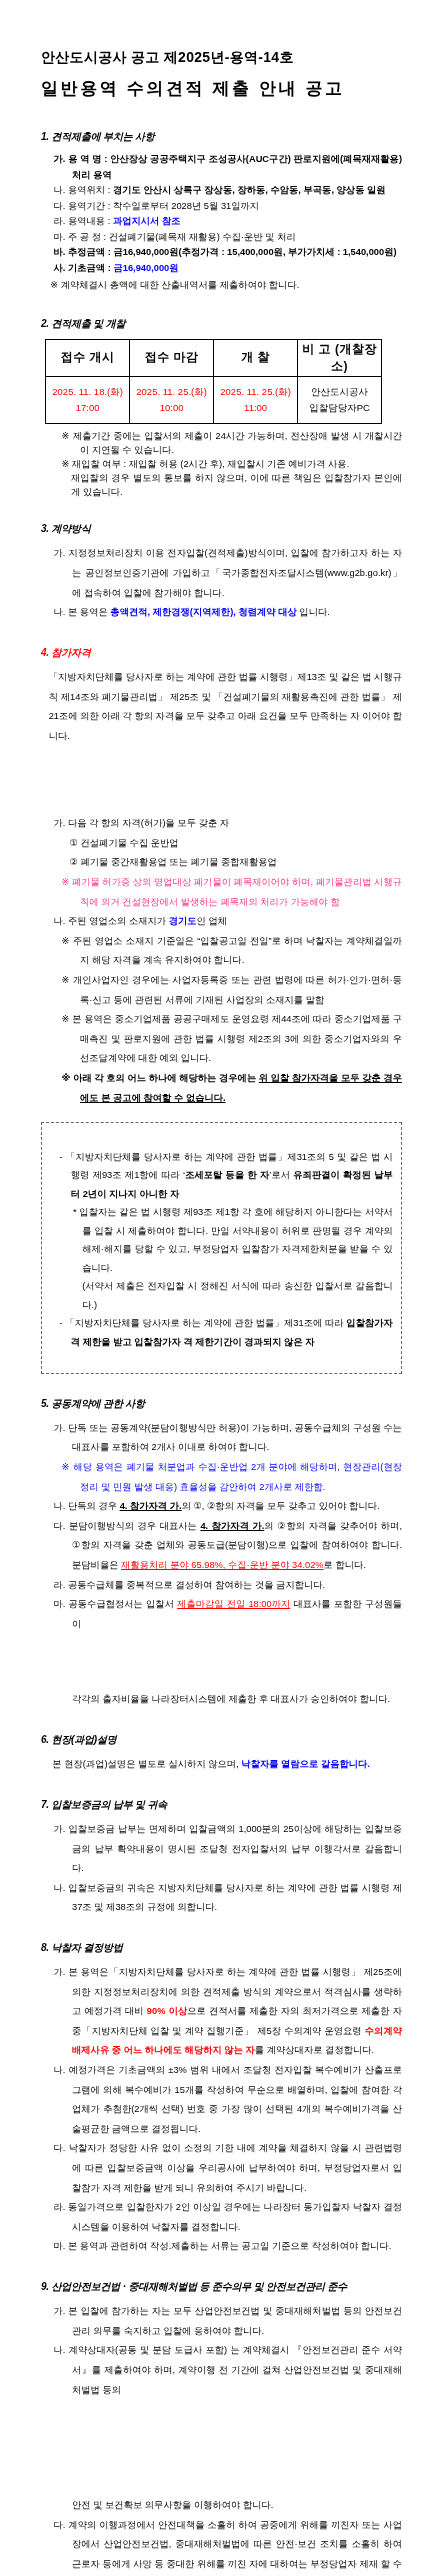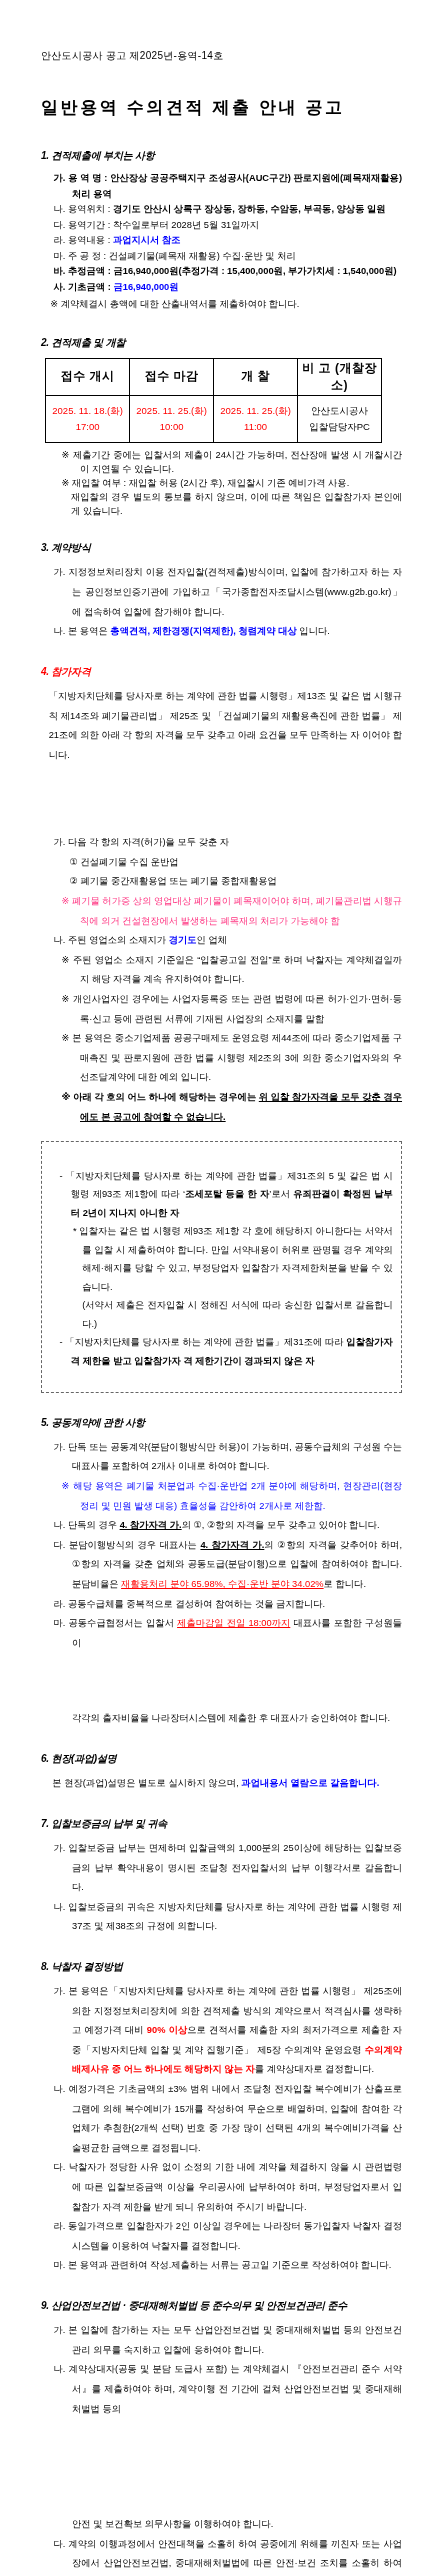--- a/index.html
+++ b/index.html
@@ -2,21 +2,21 @@
 <html style="font-size:8.2px"><head>
 <meta charset="utf-8">
 <style>
   html,body{margin:0;padding:0;}
   body{
     width:426px;height:3011px;background:#ffffff;color:#000;
     font-family:"Liberation Sans","DejaVu Sans",sans-serif;
     -webkit-font-smoothing:antialiased;overflow:hidden;
   }
   .page{padding:49px 24px 0 41px;width:361px;}
-  .doc-ref{font-size:10px;letter-spacing:0.3px;margin-bottom:33px;}
+  .doc-ref{font-size:14px;letter-spacing:0.3px;margin-bottom:10px;font-weight:bold;}
   .doc-title{font-size:17px;font-weight:bold;text-align:left;letter-spacing:2.6px;margin-bottom:30px;}
   .sec-title{font-size:10px;font-weight:bold;margin:23px 0 8.2px 0;letter-spacing:-0.2px;font-style:italic;}
   .sec-title.red{color:#ff0000;}
   .p{font-size:9.3px;line-height:15.5px;text-align:justify;}
   .body38 .p{line-height:19.6px;}
   .lvl1{padding-left:31px;text-indent:-18.5px;}
   .lvl1n{padding-left:7.7px;text-indent:0;}
   .lvl2{padding-left:39px;text-indent:-18.5px;}
   .lvl3{padding-left:43px;text-indent:-14.4px;}
   .cont{padding-left:31px;text-indent:0;}
@@ -132,21 +132,21 @@
     <div class="p lvl1"><span>나. 단독의 경우 </span><span class="b u">4. 참가자격 가.</span><span>의 ①, ②항의 자격을 모두 갖추고 있어야 합니다.</span></div>
     <div class="p lvl1"><span>다. 분담이행방식의 경우 대표사는 </span><span class="b u">4. 참가자격 가.</span><span>의 ②항의 자격을 갖추어야 하며, ①항의 자격을 갖춘 업체와 공동도급(분담이행)으로 입찰에 참여하여야 합니다.분담비율은 </span><span class="red u">재활용처리 분야 65.98%, 수집·운반 분야 34.02%</span><span>로 합니다.</span></div>
     <div class="p lvl1">라. 공동수급체를 중복적으로 결성하여 참여하는 것을 금지합니다.</div>
     <div class="p lvl1"><span>마. 공동수급협정서는 입찰서 </span><span class="red u">제출마감일 전일 18:00까지</span><span> 대표사를 포함한 구성원들이</span></div>
     <div class="gap" style="height:56px;"></div>
     <div class="p cont">각각의 출자비율을 나라장터시스템에 제출한 후 대표사가 승인하여야 합니다.</div>
   </section>
 
   <section class="body38">
     <div class="sec-title">6. 현장(과업)설명</div>
-    <div class="p" style="padding-left:11.3px;"><span>본 현장(과업)설명은 별도로 실시하지 않으며, </span><span class="blue b">과업내용서 열람으로 갈음합니다.</span></div>
+    <div class="p" style="padding-left:11.3px;"><span>본 현장(과업)설명은 별도로 실시하지 않으며, </span><span class="blue b">낙찰자를 열람으로 갈음합니다.</span></div>
   </section>
 
   <section class="body38">
     <div class="sec-title">7. 입찰보증금의 납부 및 귀속</div>
     <div class="p lvl1">가. 입찰보증금 납부는 면제하며 입찰금액의 1,000분의 25이상에 해당하는 입찰보증금의 납부 확약내용이 명시된 조달청 전자입찰서의 납부 이행각서로 갈음합니다.</div>
     <div class="p lvl1">나. 입찰보증금의 귀속은 지방자치단체를 당사자로 하는 계약에 관한 법률 시행령  제37조 및 제38조의 규정에 의합니다.</div>
   </section>
 
   <section class="body38">
     <div class="sec-title">8. 낙찰자 결정방법</div>

